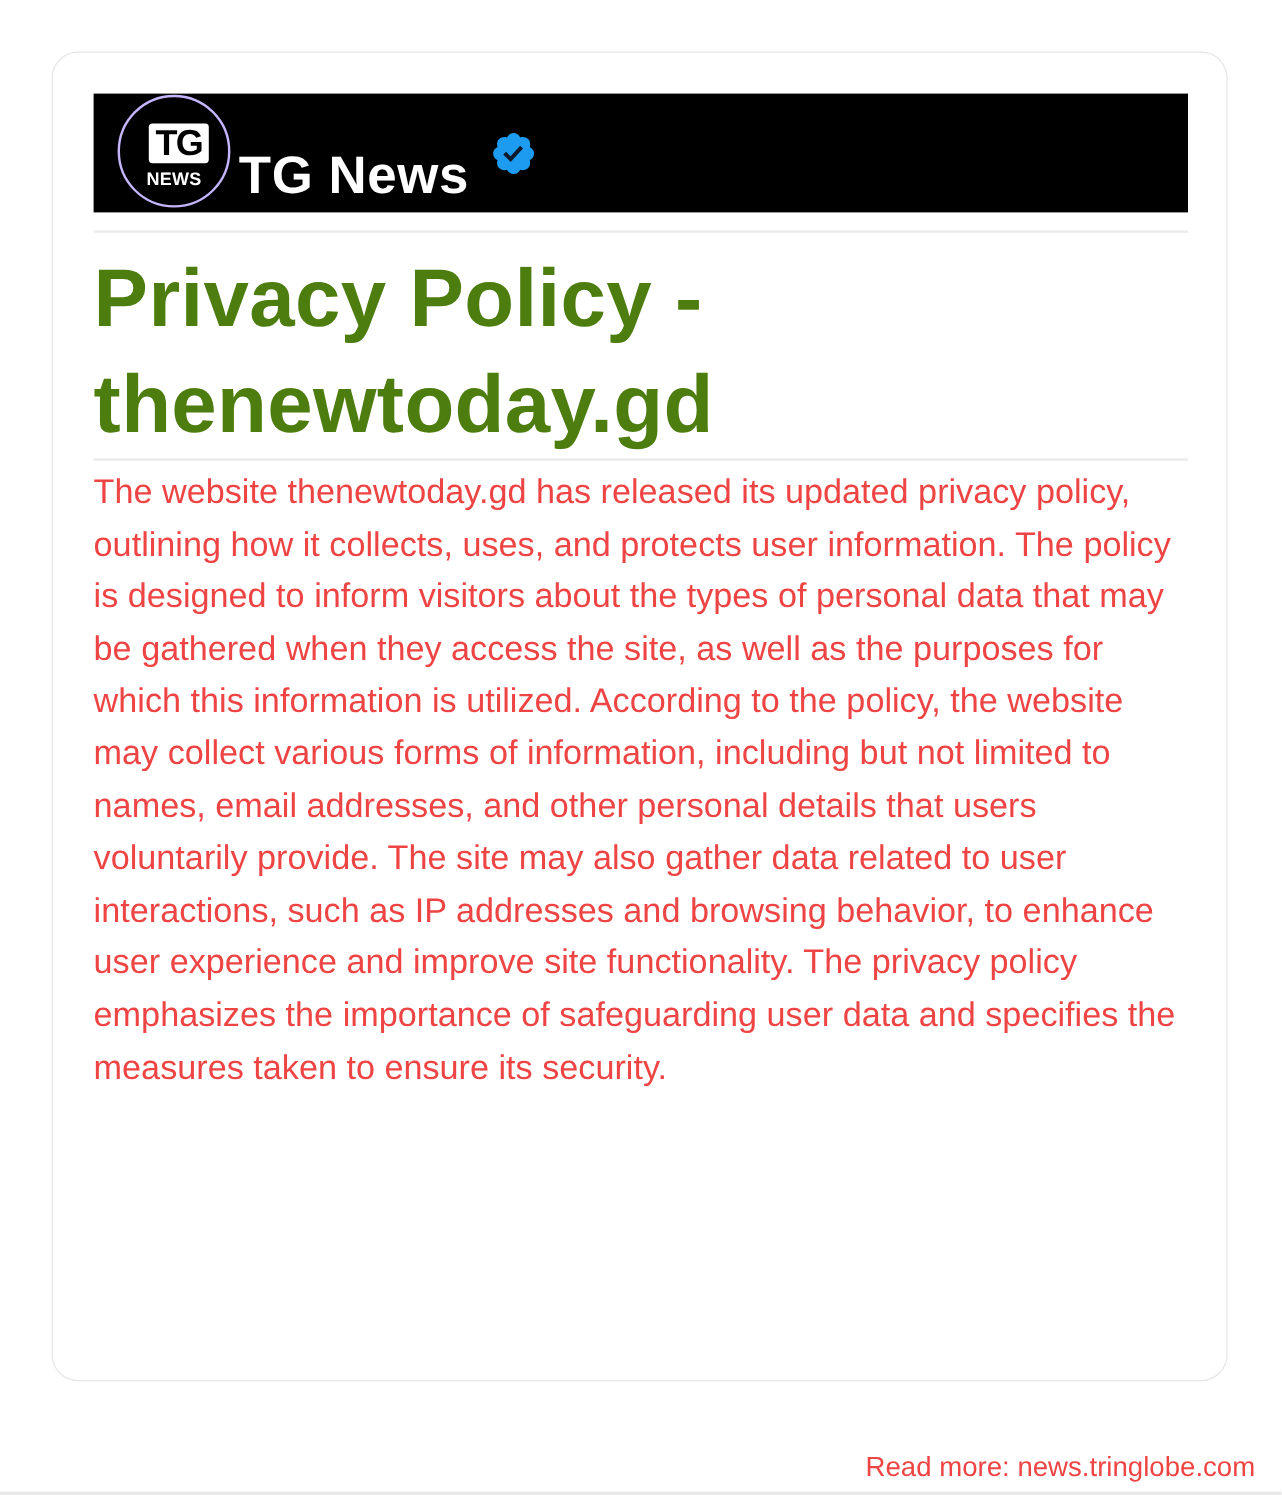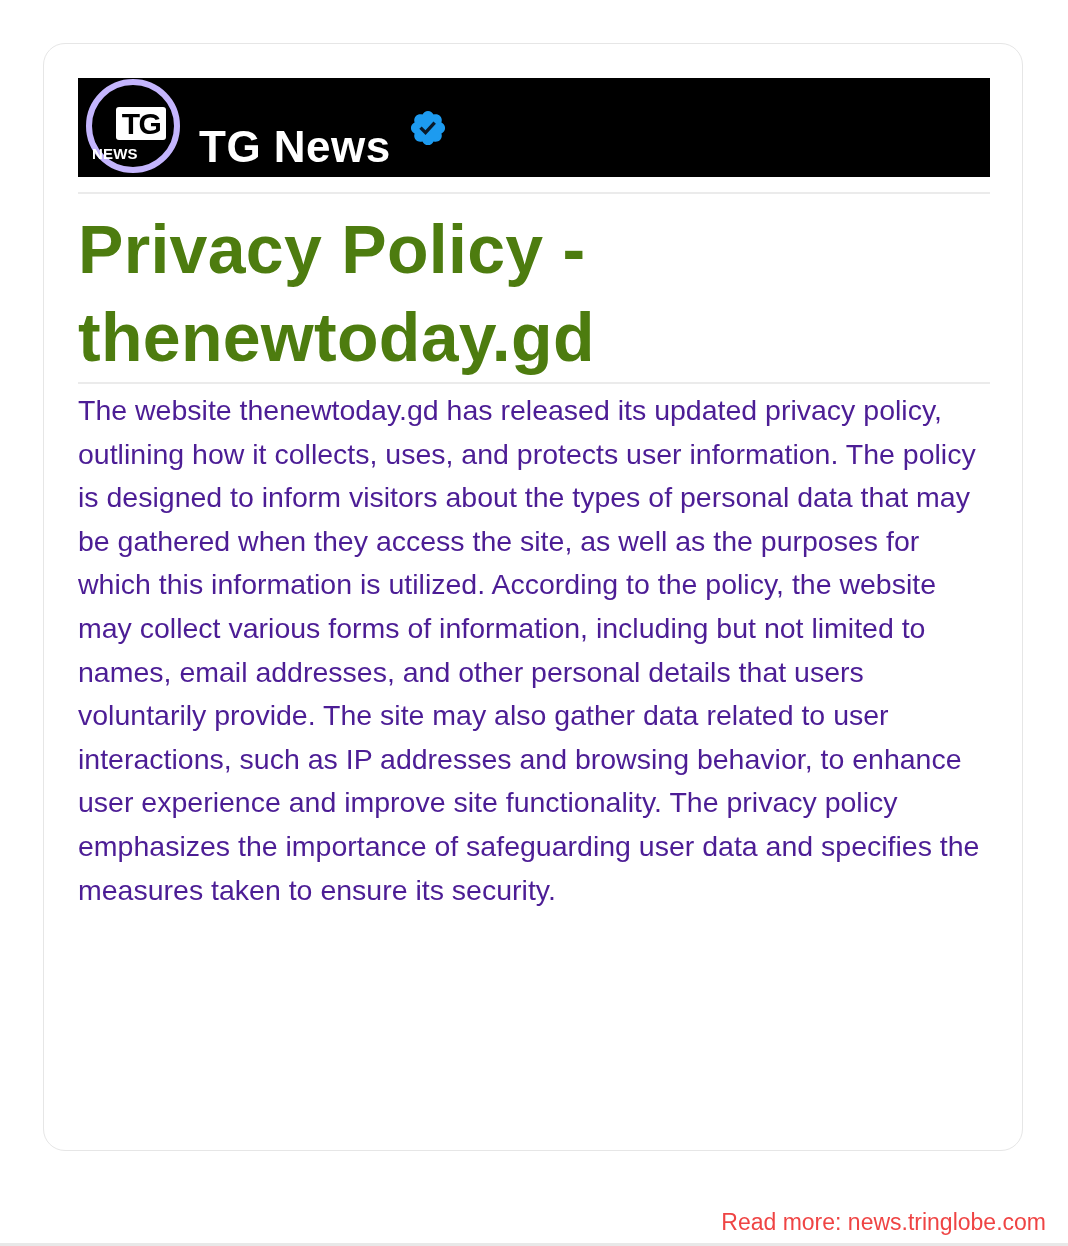--- a/index.html
+++ b/index.html
@@ -28,25 +28,25 @@
   .banner {
     position: absolute;
     left: 78px;
     top: 78px;
     width: 912px;
     height: 99px;
     background: #000000;
   }
   .logo-circle {
     position: absolute;
-    left: 8px;
+    left: 20px;
     top: 1px;
     width: 94px;
     height: 94px;
-    border: 6px solid #c4b5fd;
+    border: 2px solid #c4b5fd;
     border-radius: 50%;
     box-sizing: border-box;
   }
   .logo-tg {
     position: absolute;
     left: 24px;
     top: 22px;
     width: 50px;
     height: 33px;
     background: #ffffff;
@@ -56,21 +56,21 @@
     font-size: 30px;
     line-height: 33px;
     text-align: center;
     letter-spacing: -1.5px;
   }
   .logo-news {
     position: absolute;
     left: 0;
     top: 60px;
     width: 90px;
-    text-align: left;
+    text-align: center;
     color: #ffffff;
     font-weight: bold;
     font-size: 15px;
     letter-spacing: 0.2px;
   }
   .brand-name {
     position: absolute;
     left: 121px;
     top: 24px;
     color: #ffffff;
@@ -105,21 +105,21 @@
     font-size: 68px;
     line-height: 88px;
     letter-spacing: 0.3px;
   }
   .body-text {
     position: absolute;
     left: 78px;
     top: 389px;
     width: 915px;
     margin: 0;
-    color: #4c1d95;
+    color: #ef4444;
     font-size: 28.5px;
     line-height: 43.6px;
   }
   .readmore {
     position: absolute;
     right: 22px;
     top: 1207px;
     color: #ef4444;
     font-size: 23px;
     line-height: 30px;

